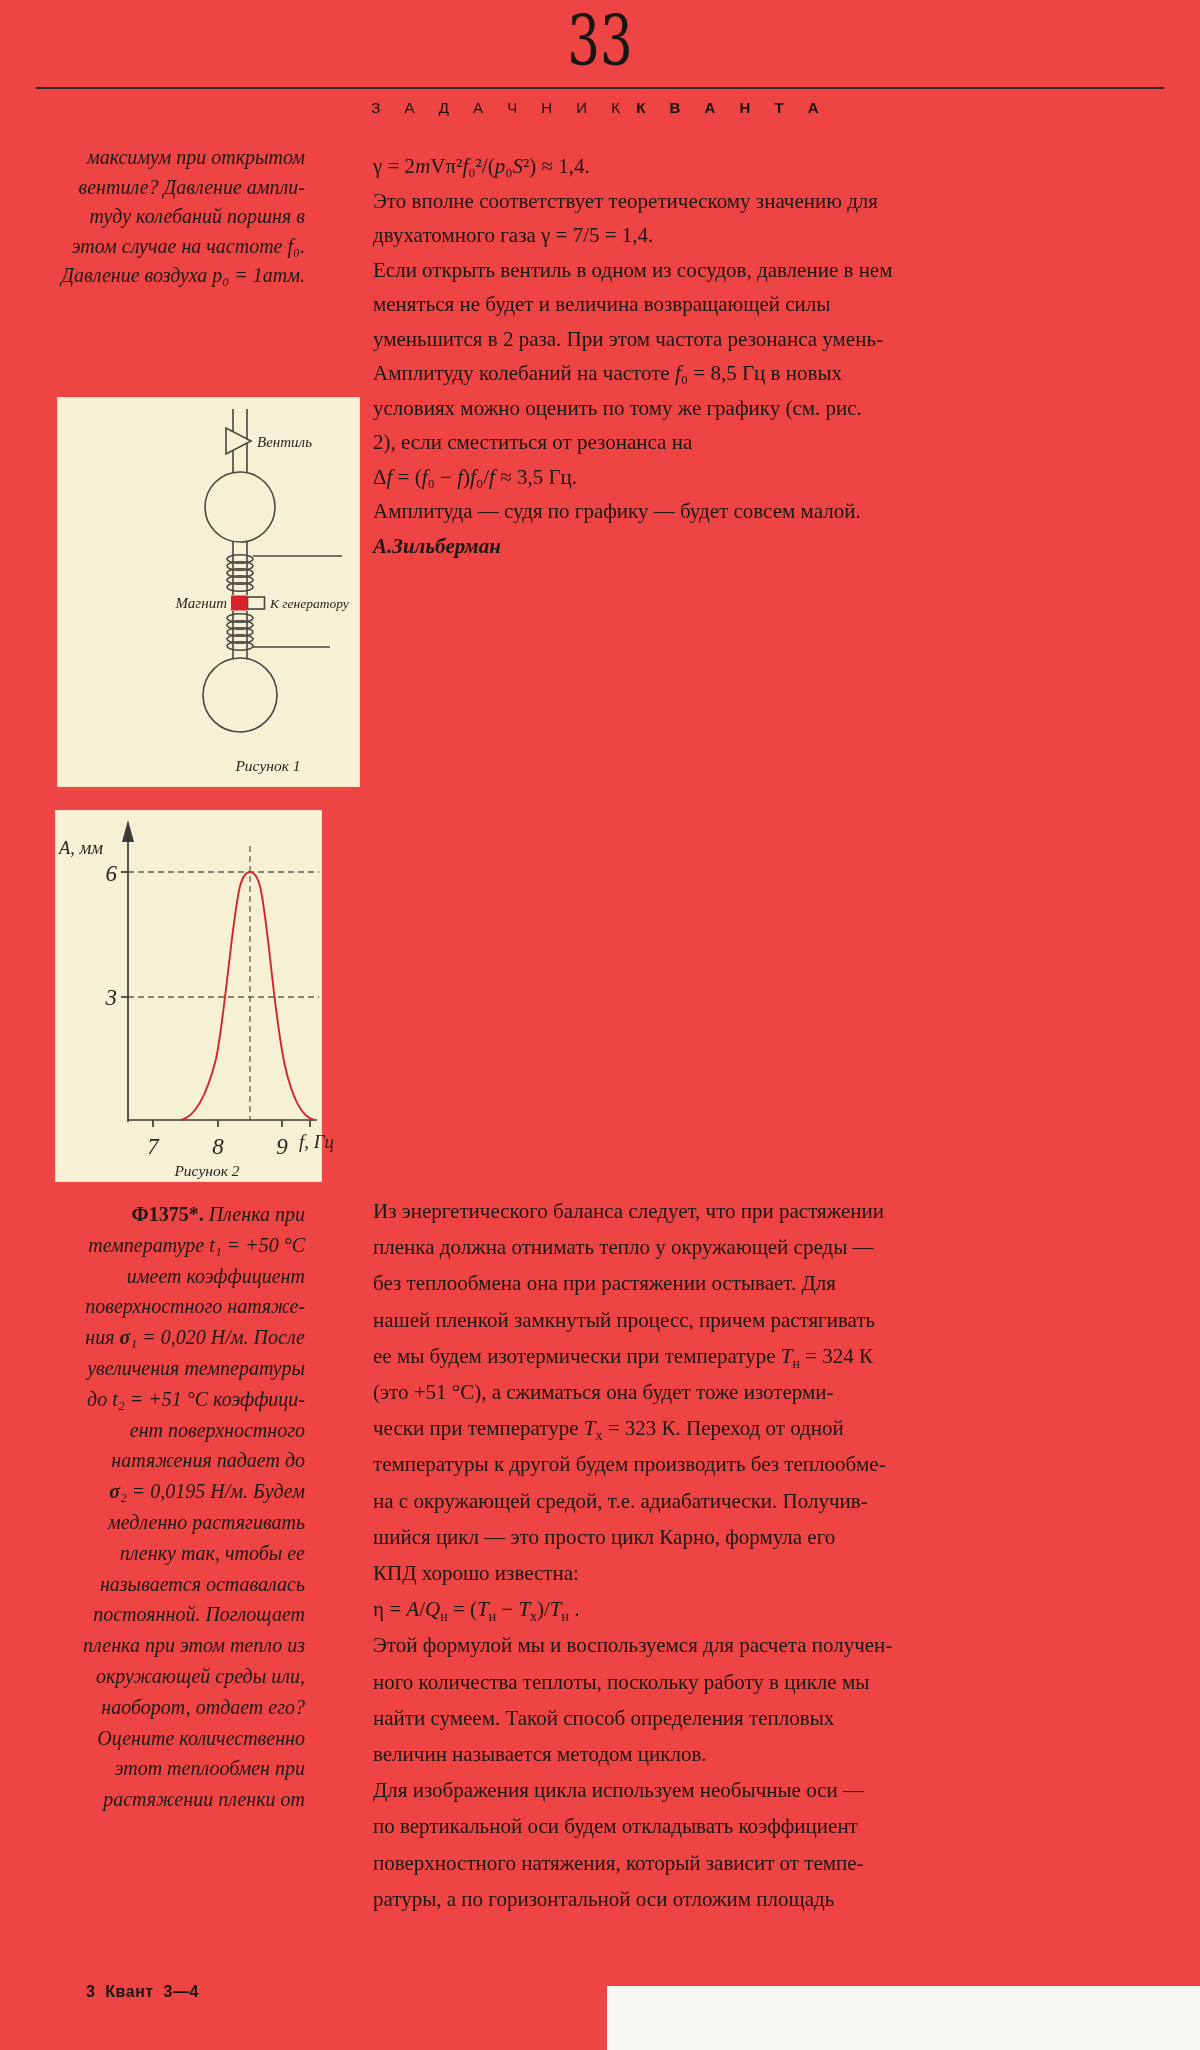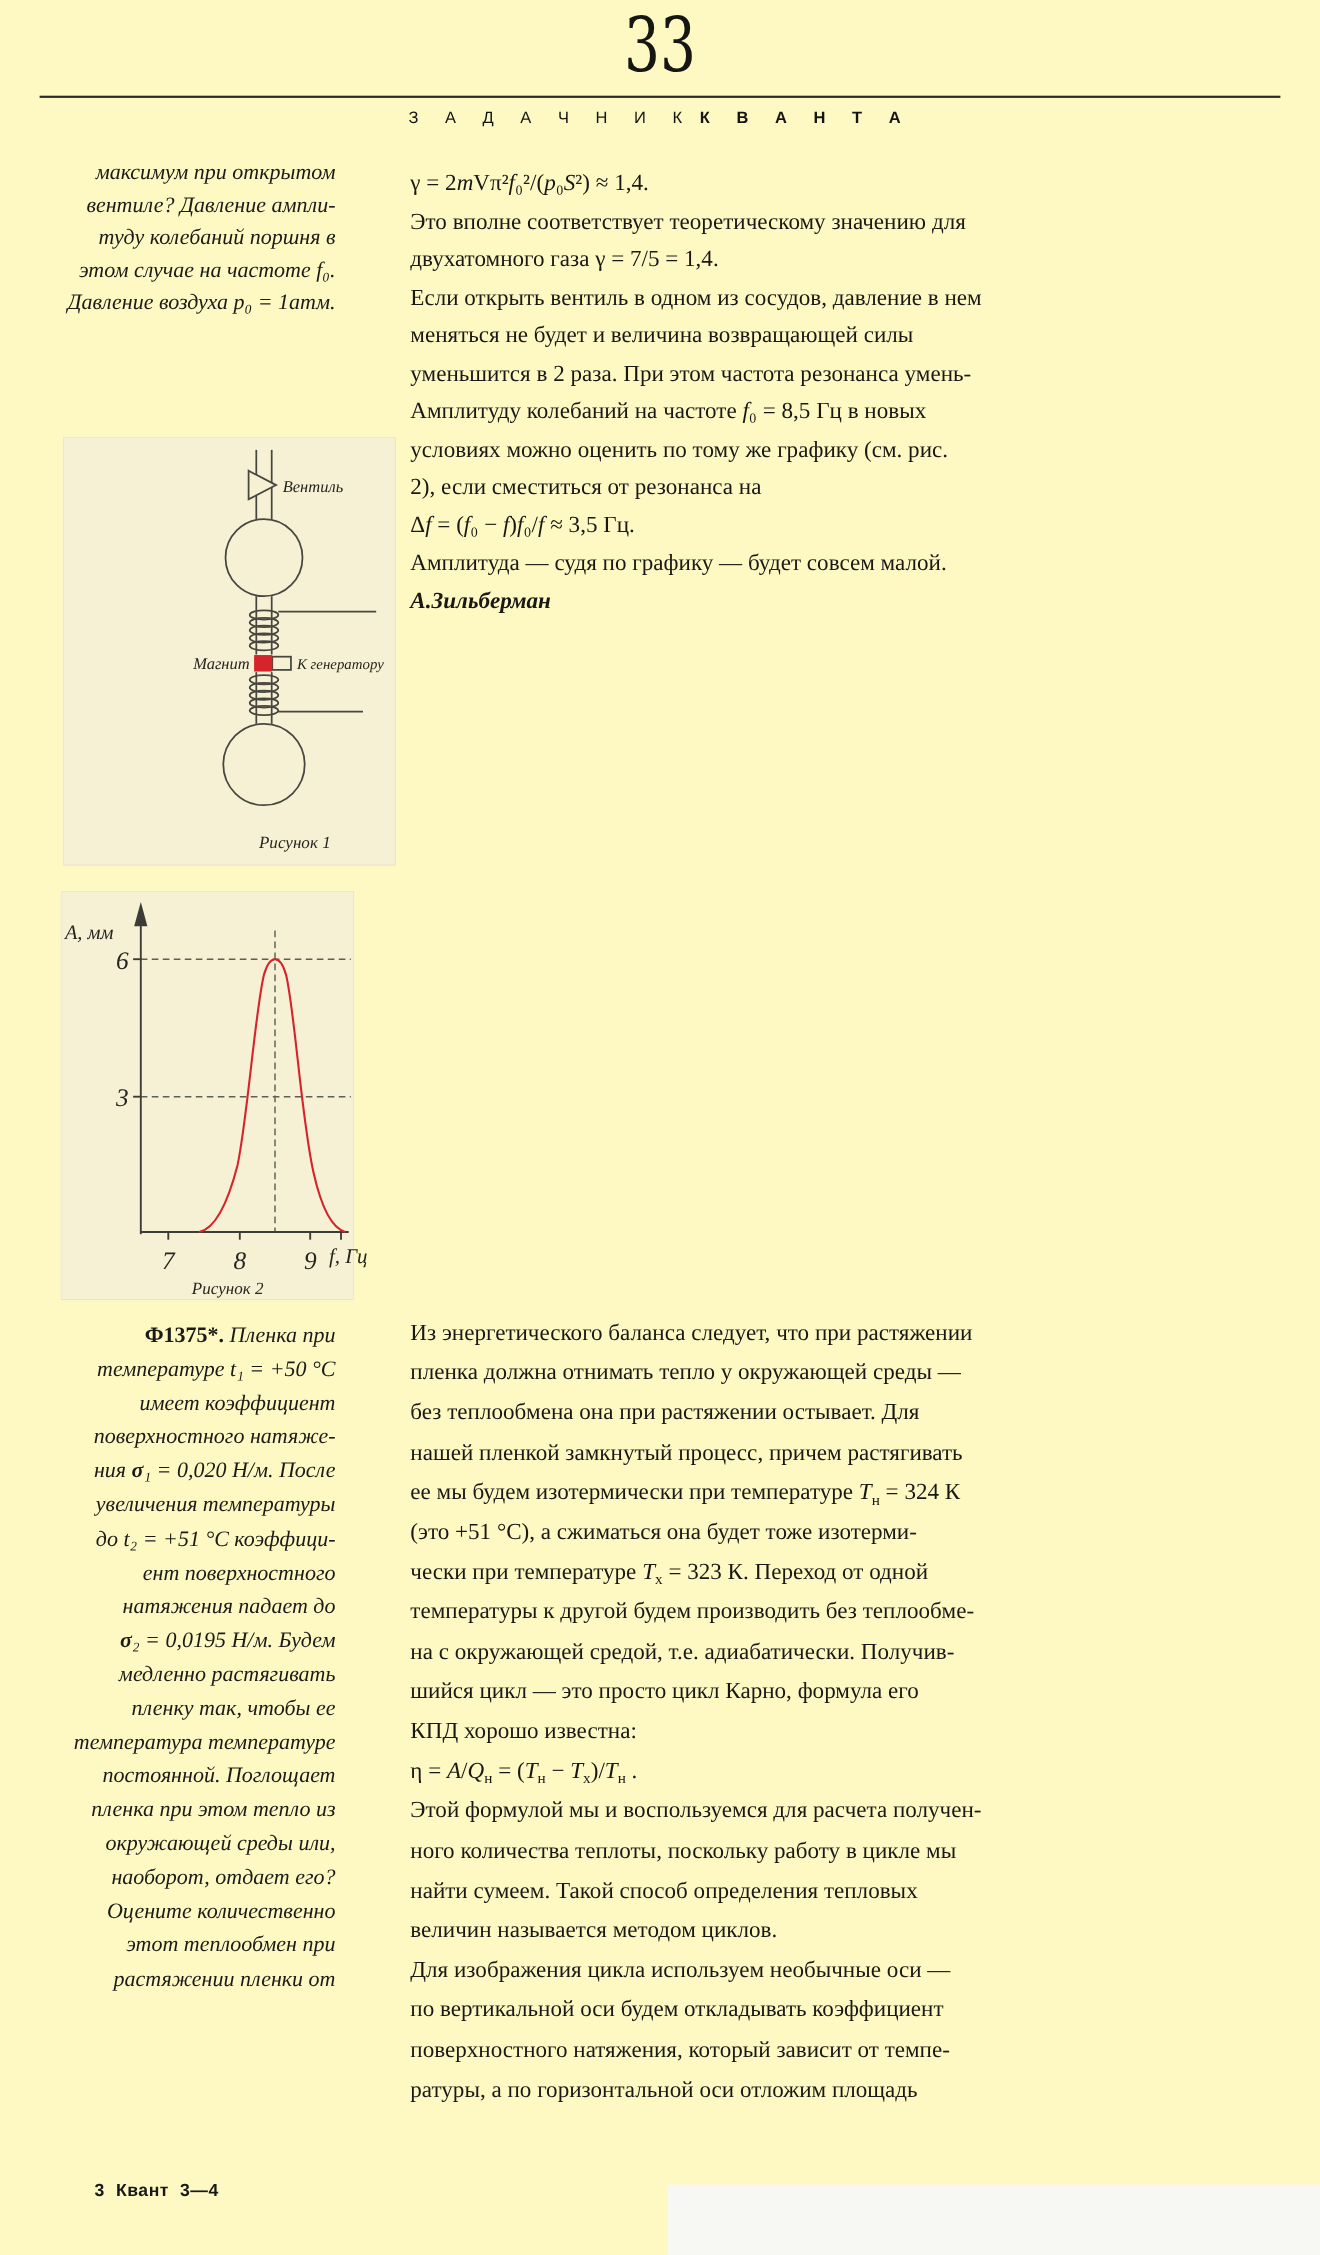--- a/index.html
+++ b/index.html
@@ -1,16 +1,16 @@
 <!DOCTYPE html>
 <html><head>
 <meta charset="utf-8">
 <style>
   html,body{margin:0;padding:0;background:#e9e9e6;}
-  .page{position:relative;width:1200px;height:2050px;background:#fef9c3;
+  .page{position:relative;width:1200px;height:2050px;background:#ef4444;
         font-family:"Liberation Serif","DejaVu Serif",serif;color:#1d1c19;overflow:hidden;}
   
   .page-number-wrap{position:absolute;top:2px;left:0;width:100%;text-align:center;}
   .page-number{display:inline-block;font-family:"DejaVu Serif",serif;font-size:66px;line-height:80px;
         transform:scale(.78,1.04);transform-origin:center;color:#161613;}
   .rule{position:absolute;top:87px;left:36px;width:1128px;height:2px;background:#2b2b28;}
   .section-header{position:absolute;top:99px;left:0;width:100%;text-align:center;
         font-family:"Liberation Sans","DejaVu Sans",sans-serif;font-size:15px;color:#141412;
         white-space:nowrap;}
   .section-header .w1{font-weight:400;letter-spacing:10px;}
@@ -138,21 +138,21 @@
       <div class="line">имеет коэффициент</div>
       <div class="line">поверхностного натяже-</div>
       <div class="line">ния <b>σ</b>₁ = 0,020 Н/м. После</div>
       <div class="line">увеличения температуры</div>
       <div class="line">до t₂ = +51 °С коэффици-</div>
       <div class="line">ент поверхностного</div>
       <div class="line">натяжения падает до</div>
       <div class="line"><b>σ</b>₂ = 0,0195 Н/м. Будем</div>
       <div class="line">медленно растягивать</div>
       <div class="line">пленку так, чтобы ее</div>
-      <div class="line">температура температуре</div>
+      <div class="line">называется оставалась</div>
       <div class="line">постоянной. Поглощает</div>
       <div class="line">пленка при этом тепло из</div>
       <div class="line">окружающей среды или,</div>
       <div class="line">наоборот, отдает его?</div>
       <div class="line">Оцените количественно</div>
       <div class="line">этот теплообмен при</div>
       <div class="line">растяжении пленки от</div>
     </div>
 
   <div class="rc" id="rc1">

